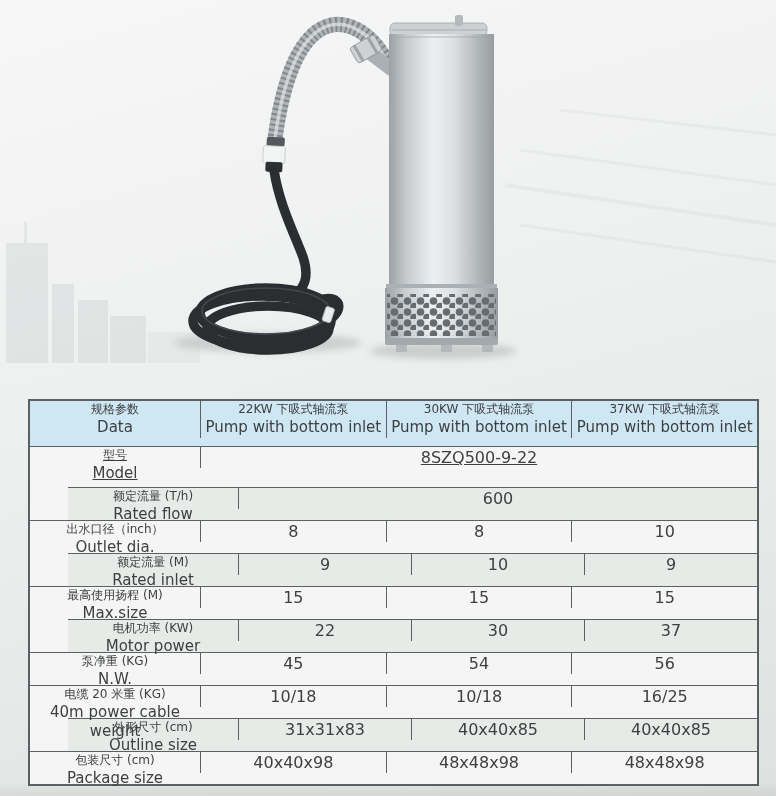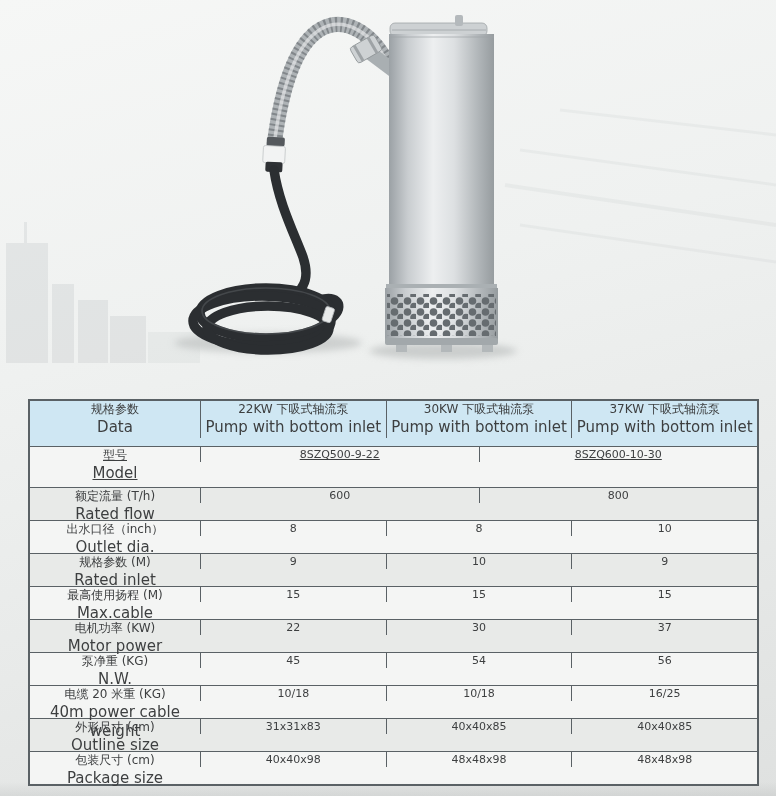--- a/index.html
+++ b/index.html
@@ -28,30 +28,30 @@
   .spec-table{
     position:absolute;left:28px;top:399px;width:731px;
     border:2px solid var(--table-border);
     background:var(--row-plain-bg);
     box-sizing:border-box;
   }
   .trow{display:flex;align-items:flex-start;border-top:1px solid var(--table-border);background:var(--row-plain-bg);}
   .trow.header{border-top:none;background:var(--header-bg);height:45px;}
   .trow.model{height:40px;text-decoration:underline;}
   .trow.data{height:32px;}
-  .trow.shaded{background:var(--row-shaded-bg);}
+  .trow.shaded{background:var(--row-shaded-bg);margin-left:38px;}
   .tcell{
     flex:1;display:flex;flex-direction:column;justify-content:center;align-items:center;
     text-align:center;padding:1px 4px;box-sizing:border-box;
     border-left:1px solid var(--table-border);overflow:hidden;
   }
   .tcell:first-child{border-left:none;flex:0 0 170px;}
   .zh{font-size:12px;line-height:1.3;}
   .en{font-size:15px;line-height:1.3;}
-  .val{font-size:11px;}
+  .val{font-size:16px;}
 </style>
 </head>
 <body>
 
 <div class="page">
 
   <div class="photo-area">
     <svg width="776" height="396" viewBox="0 0 776 396" xmlns="http://www.w3.org/2000/svg">
       <defs>
         <linearGradient id="cyl" x1="0" y1="0" x2="1" y2="0">
@@ -170,56 +170,54 @@
         <div class="en">Pump with bottom inlet</div>
       </div>
     </div>
 
     <div class="trow model">
       <div class="tcell">
         <div class="zh">型号</div>
         <div class="en">Model</div>
       </div>
       <div class="tcell val">8SZQ500-9-22</div>
-      <div class="tcell val">8SZQ600-10-30</div>
     </div>
 
     <div class="trow data shaded">
       <div class="tcell">
         <div class="zh">额定流量 (T/h)</div>
         <div class="en">Rated flow</div>
       </div>
       <div class="tcell val">600</div>
-      <div class="tcell val">800</div>
     </div>
 
     <div class="trow data">
       <div class="tcell">
         <div class="zh">出水口径（inch）</div>
         <div class="en">Outlet dia.</div>
       </div>
       <div class="tcell val">8</div>
       <div class="tcell val">8</div>
       <div class="tcell val">10</div>
     </div>
 
     <div class="trow data shaded">
       <div class="tcell">
-        <div class="zh">规格参数 (M)</div>
+        <div class="zh">额定流量 (M)</div>
         <div class="en">Rated inlet</div>
       </div>
       <div class="tcell val">9</div>
       <div class="tcell val">10</div>
       <div class="tcell val">9</div>
     </div>
 
     <div class="trow data">
       <div class="tcell">
         <div class="zh">最高使用扬程 (M)</div>
-        <div class="en">Max.cable</div>
+        <div class="en">Max.size</div>
       </div>
       <div class="tcell val">15</div>
       <div class="tcell val">15</div>
       <div class="tcell val">15</div>
     </div>
 
     <div class="trow data shaded">
       <div class="tcell">
         <div class="zh">电机功率 (KW)</div>
         <div class="en">Motor power</div>

